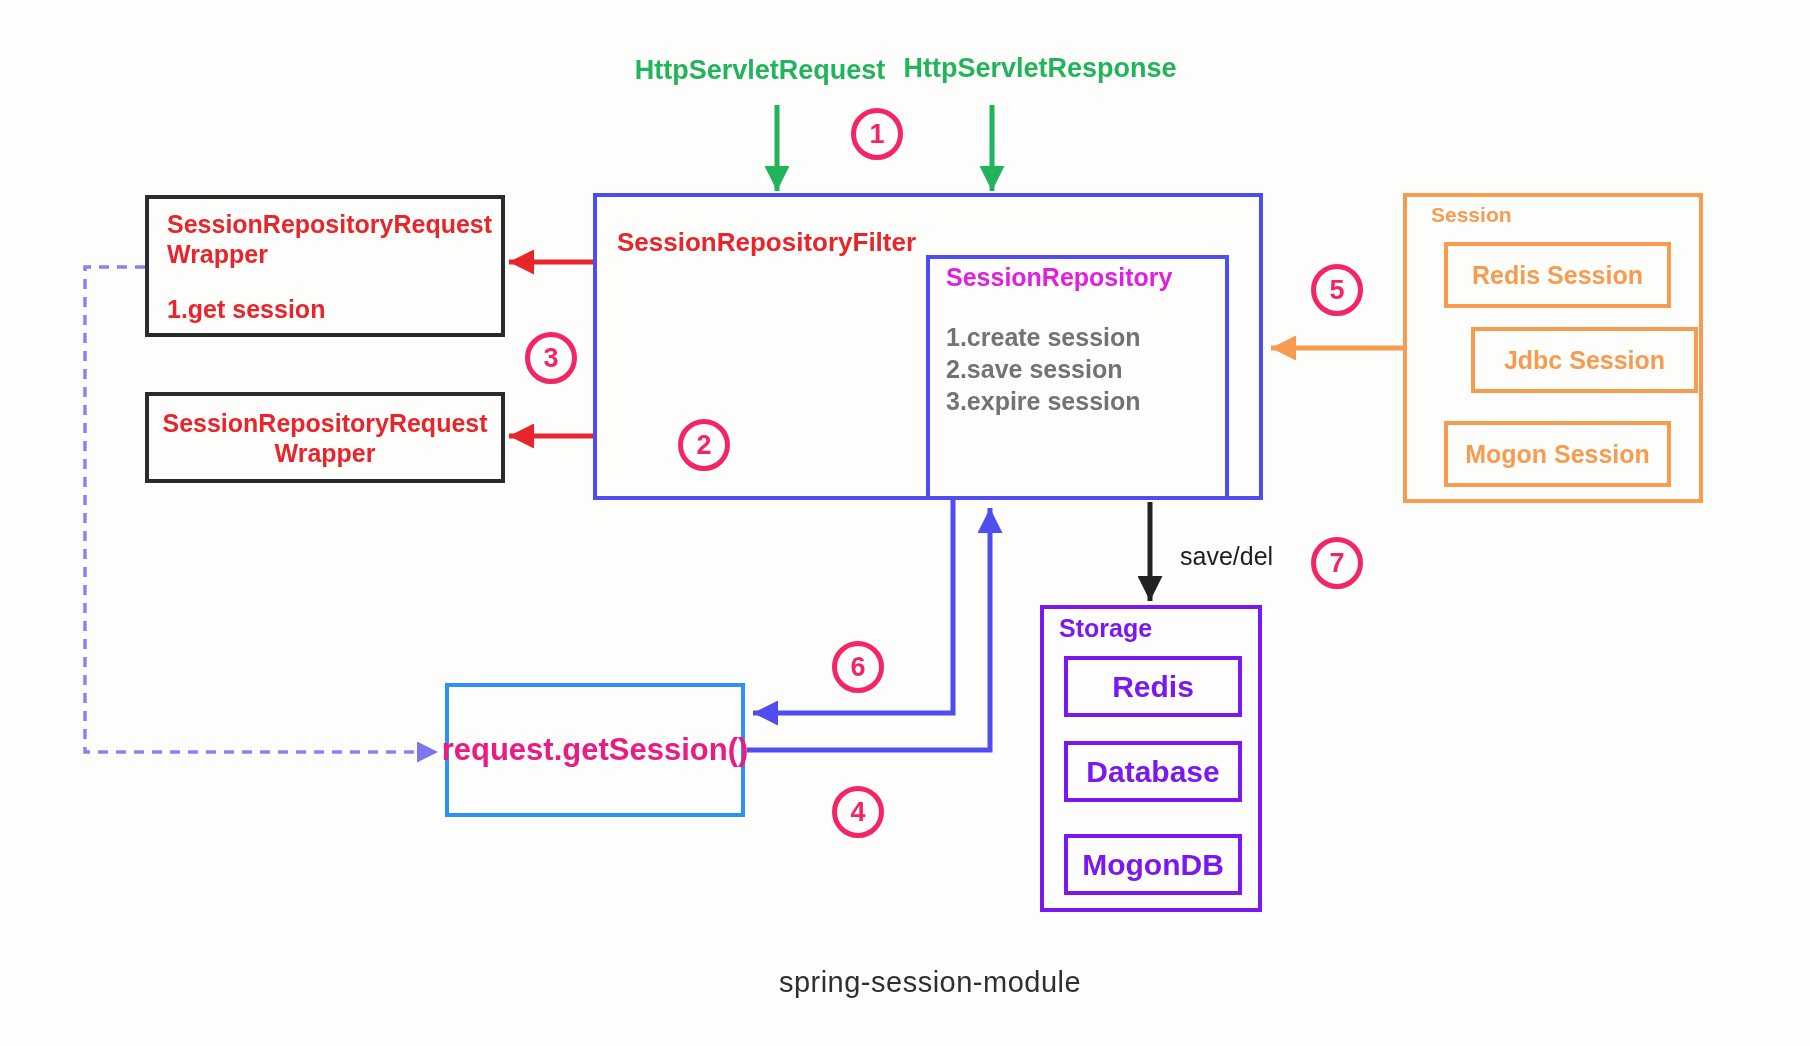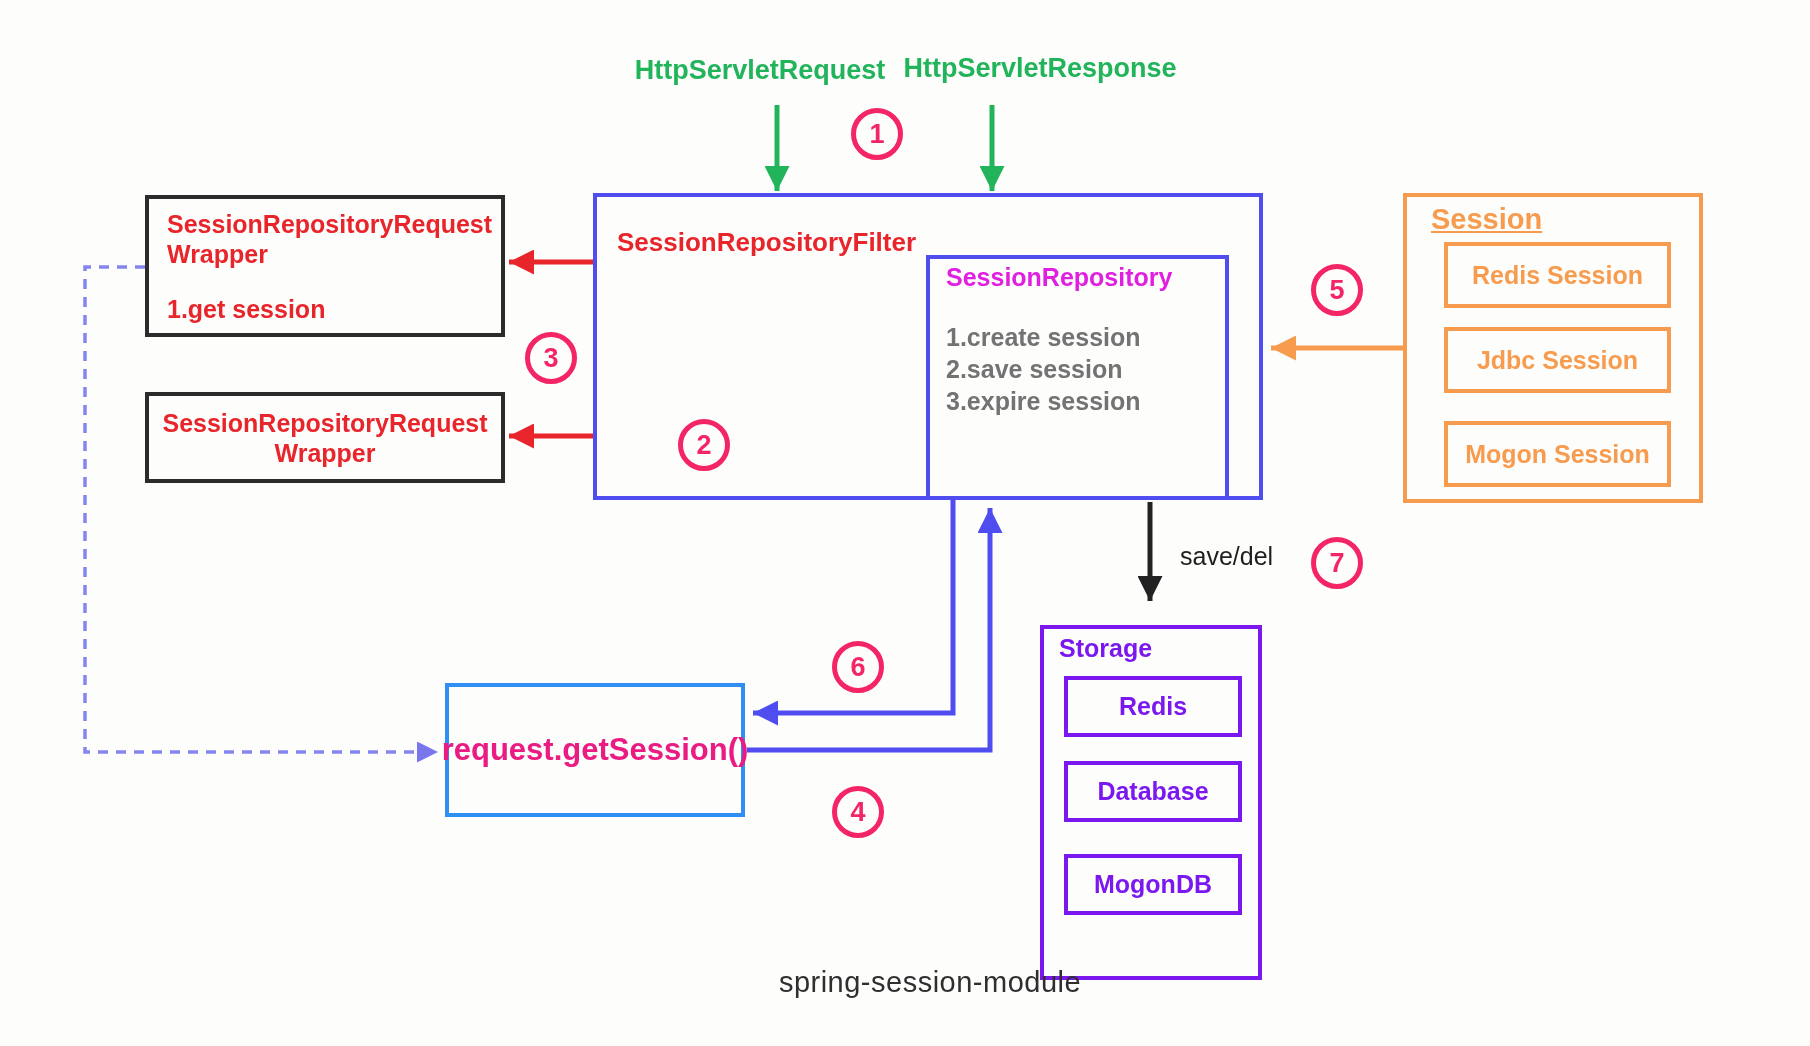--- a/index.html
+++ b/index.html
@@ -27,29 +27,29 @@
   
   .filter-box{left:593px;top:193px;width:670px;height:307px;border:4px solid #4f4cf0;}
   .filter-title{position:absolute;left:20px;top:30px;color:#e8252b;font-size:26px;font-weight:600;}
   .filter-items{position:absolute;left:20px;top:96px;color:#e8252b;font-size:25px;font-weight:600;line-height:29px;}
   .repo-box{left:926px;top:255px;width:303px;height:245px;border:4px solid #4f4cf0;}
   .repo-title{position:absolute;left:16px;top:4px;color:#e11fe1;font-size:25px;font-weight:600;}
   .repo-items{position:absolute;left:16px;top:62px;color:#737373;font-size:25px;font-weight:600;line-height:32px;}
 
   
   .session-box{left:1403px;top:193px;width:300px;height:310px;border:4px solid #f79b4e;color:#f79b4e;}
-  .session-title{position:absolute;left:24px;top:6px;font-size:29px;font-weight:600;text-decoration:underline;}
+  .session-title{position:absolute;left:24px;top:6px;font-size:21px;font-weight:600;}
   .session-item{position:absolute;left:37px;width:227px;height:66px;border:4px solid #f79b4e;box-sizing:border-box;
     display:flex;align-items:center;justify-content:center;font-size:25px;font-weight:600;}
 
   
-  .storage-box{left:1040px;top:605px;width:222px;height:355px;border:4px solid #7b17ef;color:#7b17ef;margin-top:20px;}
+  .storage-box{left:1040px;top:605px;width:222px;height:307px;border:4px solid #7b17ef;color:#7b17ef;}
   .storage-title{position:absolute;left:15px;top:5px;font-size:25px;font-weight:700;}
   .storage-item{position:absolute;left:20px;width:178px;height:61px;border:4px solid #7b17ef;box-sizing:border-box;
-    display:flex;align-items:center;justify-content:center;font-size:25px;font-weight:600;text-align:right;}
+    display:flex;align-items:center;justify-content:center;font-size:30px;font-weight:600;text-align:right;}
 
   
   .request-box{left:445px;top:683px;width:300px;height:134px;border:4px solid #2f8ff5;
     display:flex;align-items:center;justify-content:center;color:#ea1b82;font-size:31px;font-weight:600;}
 
   
   .step{position:absolute;width:52px;height:52px;border:5px solid #f32565;border-radius:50%;box-sizing:border-box;
     display:flex;align-items:center;justify-content:center;color:#f32565;font-size:27px;font-weight:600;background:transparent;}
 
   .savedel{left:1180px;top:542px;color:#1e1e1e;font-size:25px;font-weight:500;}
@@ -119,21 +119,21 @@
     <div class="repo-items">
       <div>1.create session</div>
       <div>2.save session</div>
       <div>3.expire session</div>
     </div>
   </div>
 
   <div class="box session-box">
     <div class="session-title">Session</div>
     <div class="session-item" style="top:45px;">Redis Session</div>
-    <div class="session-item" style="top:130px;">Jdbc Session</div>
+    <div class="session-item" style="top:130px;margin-left:27px;">Jdbc Session</div>
     <div class="session-item" style="top:224px;">Mogon Session</div>
   </div>
 
   <div class="box storage-box">
     <div class="storage-title">Storage</div>
     <div class="storage-item" style="top:47px;">Redis</div>
     <div class="storage-item" style="top:132px;">Database</div>
     <div class="storage-item" style="top:225px;">MogonDB</div>
   </div>
 

